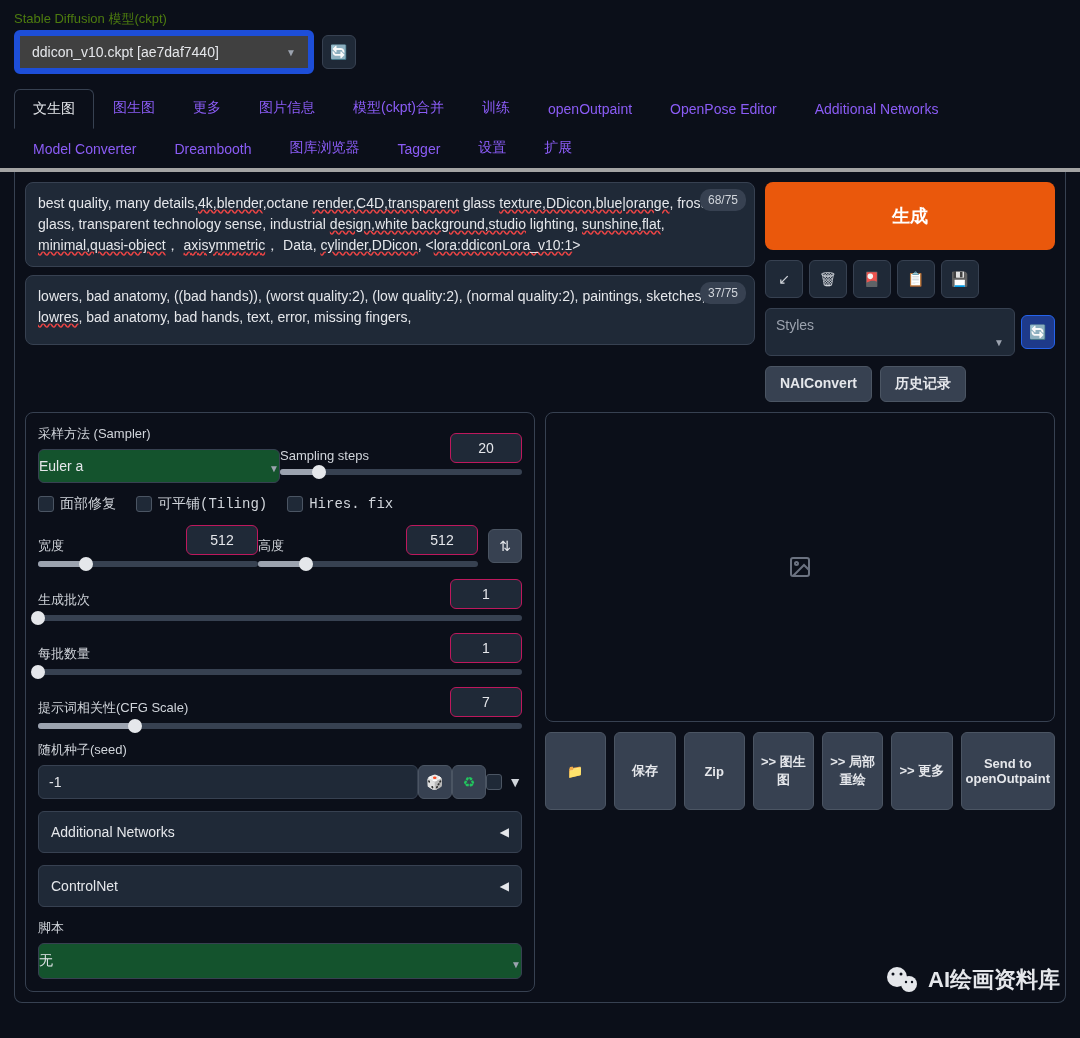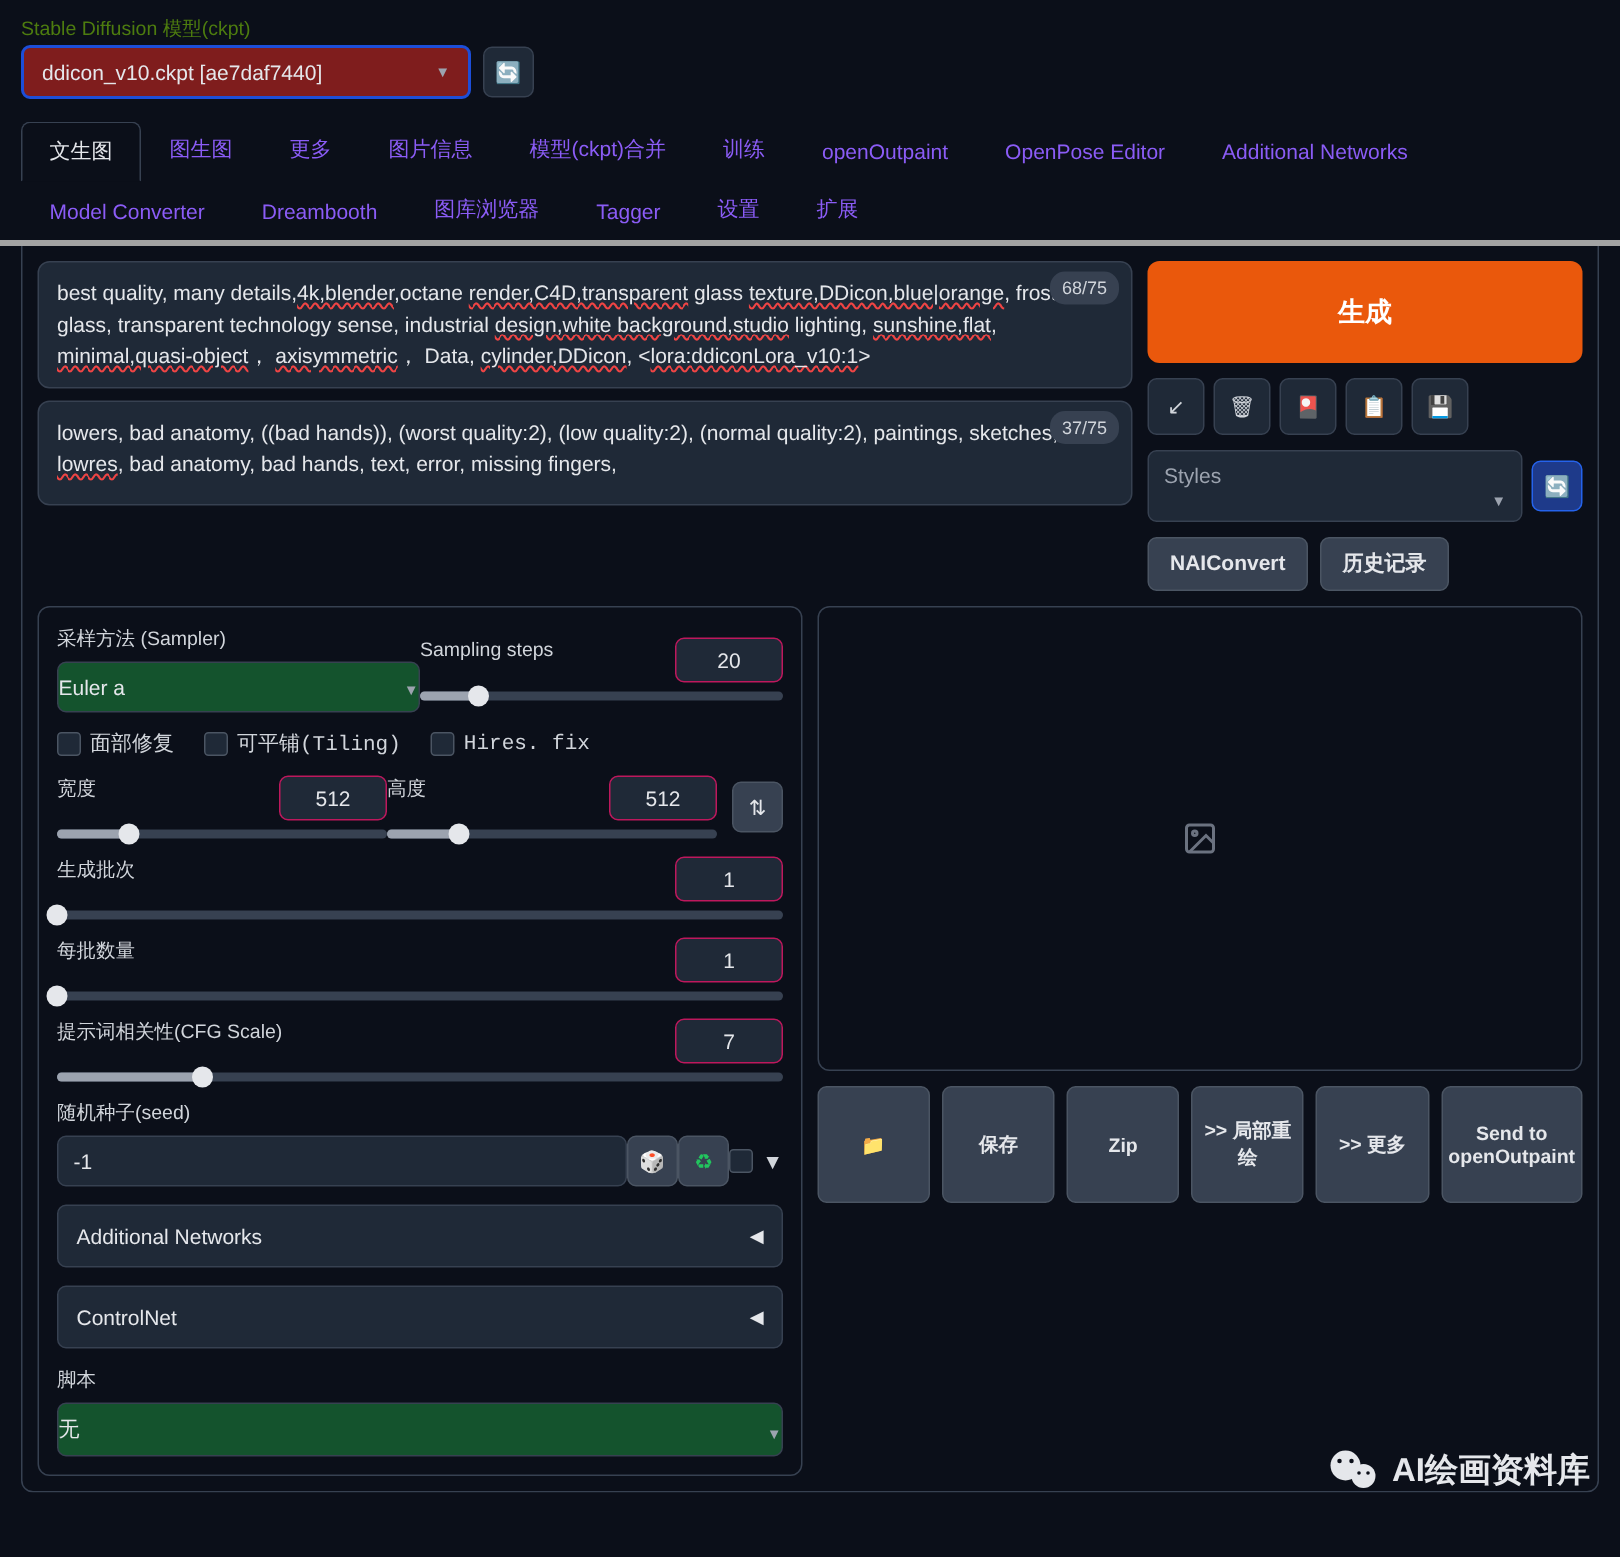--- a/index.html
+++ b/index.html
@@ -7,21 +7,21 @@
   background: #0b0f19;
   color: #e5e7eb;
   font-family: -apple-system, BlinkMacSystemFont, "Segoe UI", sans-serif;
   font-size: 14px;
   width: 1080px;
 }
 .top-bar { padding: 10px 14px 0; }
 .model-label { color: #4d7c0f; font-size: 13px; margin-bottom: 2px; }
 .model-row { display: flex; gap: 8px; align-items: center; }
 .model-select {
-  background: #7f1d1d; border: 2px solid #1d4ed8; border-radius: 6px;
+  background: #404040; border: 6px solid #1d4ed8; border-radius: 6px;
   padding: 8px 12px; width: 300px; display: flex; justify-content: space-between;
   align-items: center; color: #e5e7eb; gap: 44px;
 }
 .icon-btn {
   background: #1f2937; border: 1px solid #374151; border-radius: 6px;
   width: 34px; height: 34px; display: flex; align-items: center;
   justify-content: center; color: #60a5fa; cursor: pointer;
 }
 .tabs {
   display: flex; flex-wrap: wrap; gap: 0; padding: 14px 14px 0;
@@ -86,21 +86,21 @@
 .select-box {
   background: #14532d; border: 1px solid #374151; border-radius: 6px;
   padding: 8px 0; display: flex; justify-content: space-between;
   align-items: flex-end; color: #e5e7eb;
 }
 .num-input {
   background: #1f2937; border: 1px solid #be185d; border-radius: 6px;
   padding: 6px 10px; width: 72px; text-align: center; color: #e5e7eb;
 }
 .slider-wrap { display: flex; flex-direction: column; gap: 6px; flex: 1; }
-.slider-head { display: flex; justify-content: space-between; align-items: flex-start; }
+.slider-head { display: flex; justify-content: space-between; align-items: flex-end; }
 .slider-track {
   height: 6px; background: #374151; border-radius: 3px; position: relative;
 }
 .slider-fill { height: 100%; background: #9ca3af; border-radius: 3px; }
 .slider-thumb {
   width: 14px; height: 14px; background: #e5e7eb; border-radius: 50%;
   position: absolute; top: -4px; transform: translateX(-50%);
 }
 .checkbox-row { display: flex; gap: 20px; font-family: Liberation Mono, monospace; }
 .checkbox-item { display: flex; gap: 6px; align-items: center; color: #d1d5db; }
@@ -362,20 +362,21 @@
         <svg width="24" height="24" viewBox="0 0 24 24" fill="none" stroke="#6b7280" stroke-width="2">
             <rect x="3" y="3" width="18" height="18" rx="2"></rect>
             <circle cx="8.5" cy="8.5" r="1.5"></circle>
             <path d="M21 15l-5-5L5 21"></path>
           </svg>
       </div>
       <div class="out-btn-row">
         <div class="out-btn">📁</div>
         <div class="out-btn">保存</div>
         <div class="out-btn">Zip</div>
+        <div class="out-btn">&gt;&gt; 图生图</div>
         <div class="out-btn">&gt;&gt; 局部重绘</div>
         <div class="out-btn">&gt;&gt; 更多</div>
         <div class="out-btn">Send to openOutpaint</div>
       </div>
     </div>
   </div>
 </div>
 
 <div class="watermark">
   <svg class="wx-icon" viewBox="0 0 36 36" fill="#e5e7eb">

